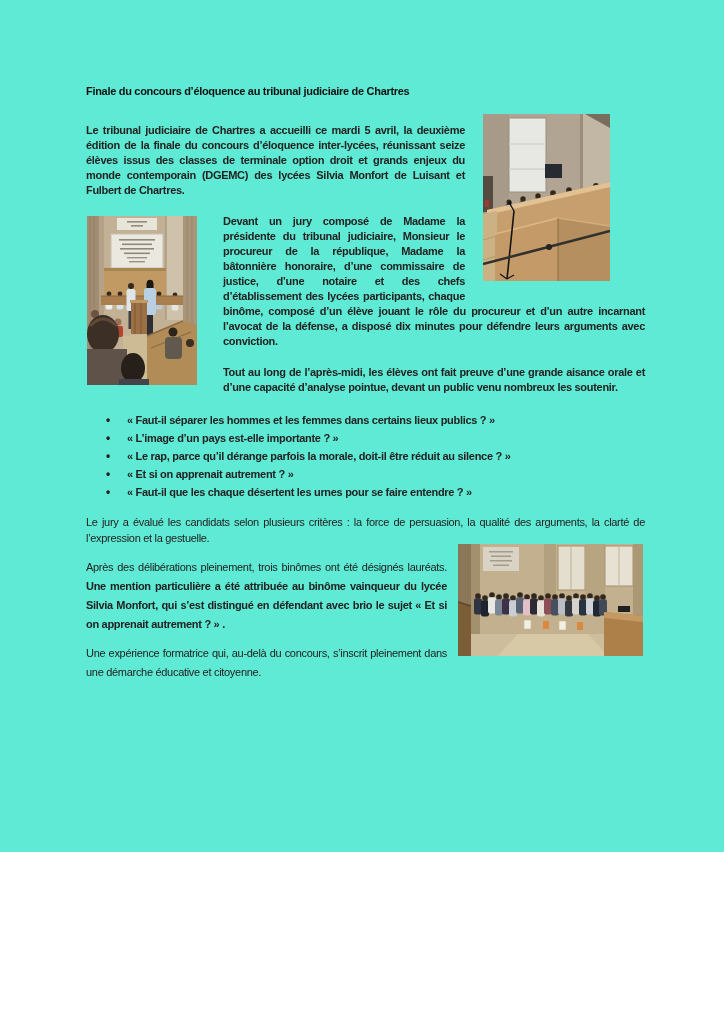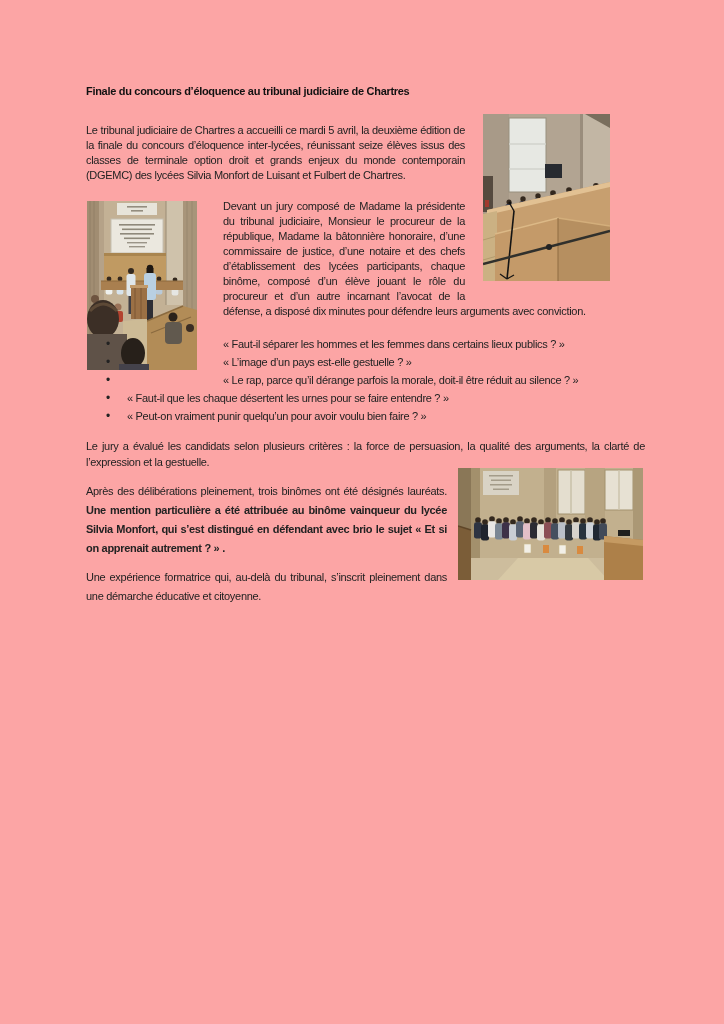--- a/index.html
+++ b/index.html
@@ -1,48 +1,48 @@
 <!DOCTYPE html>
 <html lang="fr"><head>
 <meta charset="utf-8">
 <style>
   html,body { margin:0; padding:0; background:#ffffff; }
   .page {
     position:relative;
-    width:724px; height:1024px;
-    background:#fca5a5;
+    width:724px; height:852px;
+    background:#5eead4;
     overflow:hidden;
   }
   .doc {
     position:absolute; left:86px; top:84px; width:559px;
     color:#222222;
     font-family:"Liberation Sans", sans-serif;
     font-size:11px; line-height:15px;
     letter-spacing:-0.3px;
     text-align:justify;
   }
   .doc h1 {
     font-size:11px; line-height:15px; font-weight:bold; color:#111111;
     margin:0 0 24px 0; text-align:left;
   }
   .doc p { margin:0 0 16px 0; }
-  .lh15 { line-height:15px; }
+  .lh15 { line-height:15px;font-weight:bold; }
   .lh16 { line-height:16px; }
   .lh19 { line-height:19px; }
   .mb14 { margin-bottom:14px !important; }
   .mb12 { margin-bottom:12px !important; }
   .mb10 { margin-bottom:10px !important; }
   strong { font-weight:bold; }
 
   ul.topics {
     list-style:none; margin:0 0 13px 0; padding:0;
     text-align:left;
   }
   ul.topics li {
-    position:relative; padding-left:41px; line-height:18px;
+    position:relative; padding-left:41px; line-height:18px;font-weight:bold;
   }
   ul.topics li::before {
     content:"\2022";
     position:absolute; left:20px; top:0;
     font-size:12px; color:#222;
   }
 
   figure { margin:0; padding:0; }
   figure svg { display:block; width:100%; height:100%; }
   .ph-a { float:right; width:127px; height:167px; margin:-9px 35px 10px 18px; }
@@ -161,28 +161,29 @@
         <ellipse cx="16" cy="118" rx="16" ry="19" fill="#3c2f26"></ellipse>
         <path d="M3,110 Q16,96 30,110" fill="none" stroke="#5d4936" stroke-width="3"></path>
         <rect x="-4" y="133" width="44" height="36" fill="#5f5248"></rect>
         <ellipse cx="46" cy="152" rx="12" ry="15" fill="#27201a"></ellipse>
         <rect x="32" y="163" width="30" height="6" fill="#44424b"></rect>
       </svg>
     </figure>
 
     <p class="lh15">Devant un jury composé de Madame la présidente du tribunal judiciaire, Monsieur le procureur de la république, Madame la bâtonnière honoraire, d’une commissaire de justice, d’une notaire et des chefs d’établissement des lycées participants, chaque binôme, composé d’un élève jouant le rôle du procureur et d’un autre incarnant l’avocat de la défense, a disposé dix minutes pour défendre leurs arguments avec conviction.</p>
 
+    <p class="lh15">Tout au long de l’après-midi, les élèves ont fait preuve d’une grande aisance orale et d’une capacité d’analyse pointue, devant un public venu nombreux les soutenir.</p>
 
 
     <ul class="topics">
       <li><span>« Faut-il séparer les hommes et les femmes dans certains lieux publics ? »</span></li>
-      <li><span>« L’image d’un pays est-elle gestuelle ? »</span></li>
+      <li><span>« L’image d’un pays est-elle importante ? »</span></li>
       <li><span>« Le rap, parce qu’il dérange parfois la morale, doit-il être réduit au silence ? »</span></li>
+      <li><span>« Et si on apprenait autrement ? »</span></li>
       <li><span>« Faut-il que les chaque désertent les urnes pour se faire entendre ? »</span></li>
-      <li><span>« Peut-on vraiment punir quelqu’un pour avoir voulu bien faire ? »</span></li>
     </ul>
 
     <p class="lh16 mb12">Le jury a évalué les candidats selon plusieurs critères : la force de persuasion, la qualité des arguments, la clarté de l’expression et la gestuelle.</p>
 
     <figure class="ph-c" aria-label="Photo de groupe des participants dans la salle d’audience">
       <svg viewBox="0 0 185 112" preserveAspectRatio="none">
         <rect width="185" height="112" fill="#c2b08e"></rect>
         <rect x="0" y="0" width="13" height="112" fill="#8a7757"></rect>
         <rect x="13" y="0" width="9" height="112" fill="#a3906c"></rect>
         <rect x="25" y="3" width="36" height="24" fill="#d9d3c5"></rect>
@@ -225,16 +226,16 @@
         <rect x="101" y="77" width="7" height="9" fill="#f2efe7" stroke="#c9b98e" stroke-width="0.6"></rect>
         <rect x="119" y="78" width="6" height="8" fill="#d98a3f"></rect>
         <polygon points="146,68 185,72 185,112 146,112" fill="#ad8049"></polygon>
         <polygon points="146,68 185,72 185,78 146,74" fill="#c59a62"></polygon>
         <rect x="160" y="62" width="12" height="6" fill="#20201e"></rect>
       </svg>
     </figure>
 
     <p class="lh19 mb10"><span>Après des délibérations pleinement, trois binômes ont été désignés lauréats. </span><strong>Une mention particulière a été attribuée au binôme vainqueur du lycée Silvia Monfort, qui s’est distingué en défendant avec brio le sujet « Et si on apprenait autrement ? » .</strong></p>
 
-    <p class="lh19">Une expérience formatrice qui, au-delà du tribunal, s’inscrit pleinement dans une démarche éducative et citoyenne.</p>
+    <p class="lh19">Une expérience formatrice qui, au-delà du concours, s’inscrit pleinement dans une démarche éducative et citoyenne.</p>
 
   </div>
 </div>
 
 </body></html>

